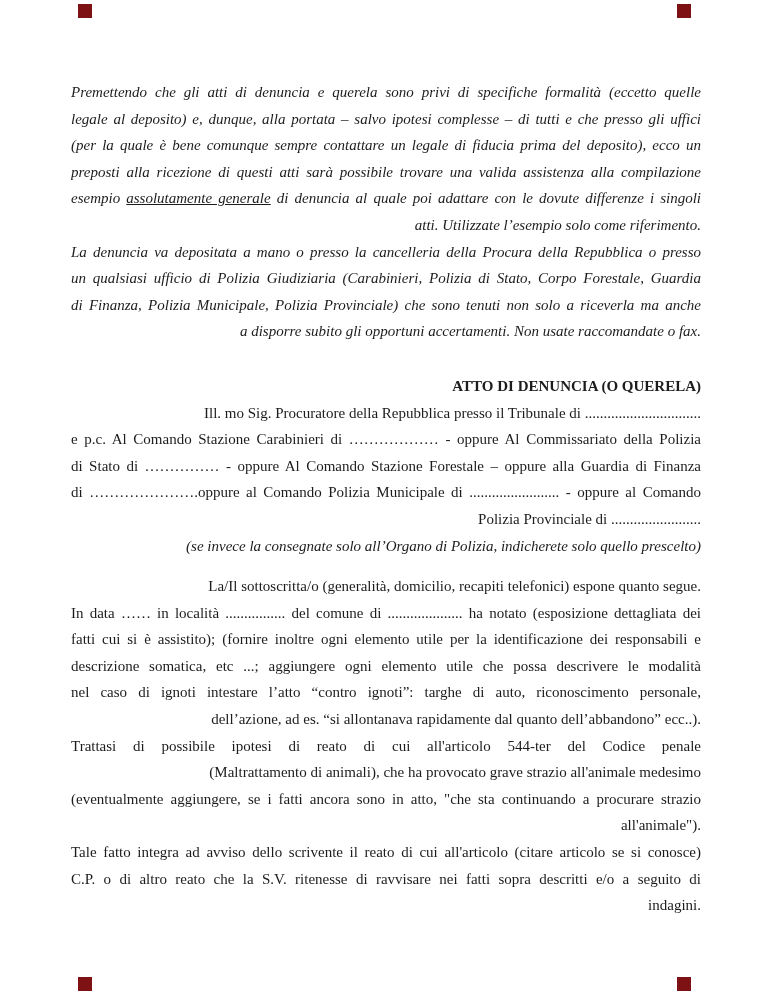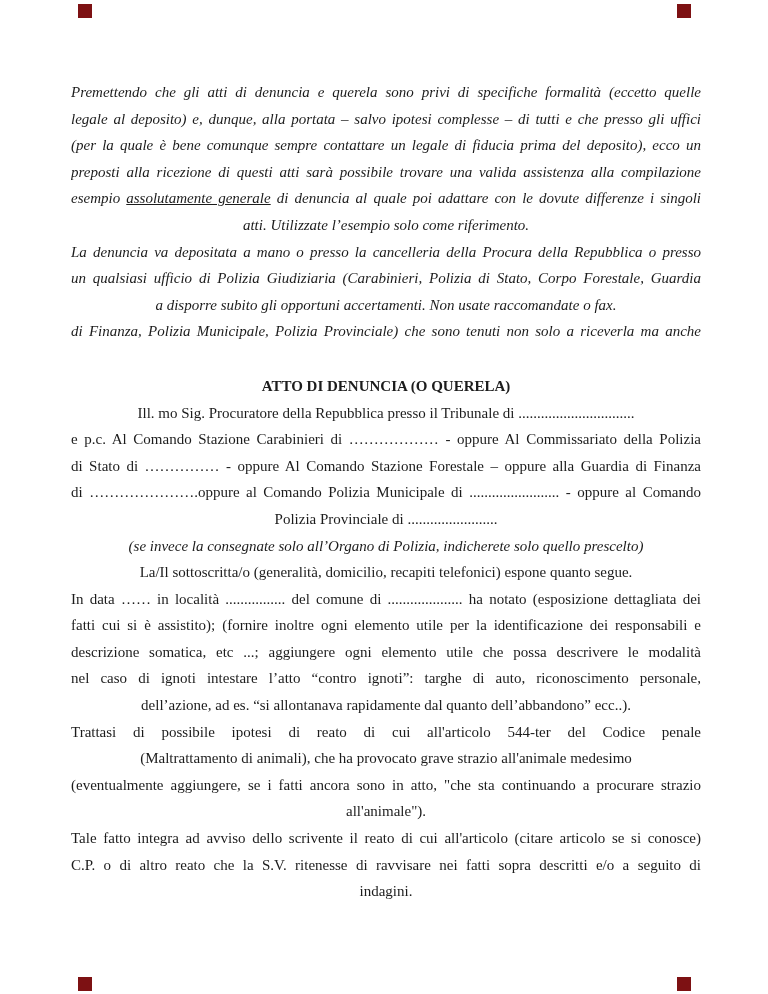--- a/index.html
+++ b/index.html
@@ -14,21 +14,21 @@
   .content{
     position:absolute;
     left:71px; right:67px; top:79px;
     font-size:15px;
     line-height:26.6px;
   }
   .block{margin:0;}
   .italic{font-style:italic;}
   .bold{font-weight:bold;}
   .center{text-align:center;}
-  .line{height:26.6px;overflow:hidden;text-align:center;white-space:normal;}
+  .line{height:26.6px;overflow:hidden;text-align:right;white-space:normal;}
   .just{text-align:justify;text-align-last:justify;}
   .u{text-decoration:underline;}
   .corner{position:absolute;width:14px;height:14px;background:#7d1113;}
   .tl{left:78px;top:4px;}
   .tr{right:77px;top:4px;}
   .bl{left:78px;bottom:3px;}
   .br{right:77px;bottom:3px;}
 </style>
 </head>
 <body>
@@ -43,39 +43,39 @@
         <div class="line just">Premettendo che gli atti di denuncia e querela sono privi di specifiche formalità (eccetto quelle</div>
         <div class="line just">legale al deposito) e, dunque, alla portata – salvo ipotesi complesse – di tutti e che presso gli uffici</div>
         <div class="line just">(per la quale è bene comunque sempre contattare un legale di fiducia prima del deposito), ecco un</div>
         <div class="line just">preposti alla ricezione di questi atti sarà possibile trovare una valida assistenza alla compilazione</div>
         <div class="line just"><span>esempio </span><span class="u">assolutamente generale</span><span> di denuncia al quale poi adattare con le dovute differenze i singoli</span></div>
         <div class="line">atti. Utilizzate l’esempio solo come riferimento.</div>
       </div>
       <div class="block italic">
         <div class="line just">La denuncia va depositata a mano o presso la cancelleria della Procura della Repubblica o presso</div>
         <div class="line just">un qualsiasi ufficio di Polizia Giudiziaria (Carabinieri, Polizia di Stato, Corpo Forestale, Guardia</div>
+        <div class="line just">di Finanza, Polizia Municipale, Polizia Provinciale) che sono tenuti non solo a riceverla ma anche</div>
         <div class="line">a disporre subito gli opportuni accertamenti. Non usate raccomandate o fax.</div>
-        <div class="line just">di Finanza, Polizia Municipale, Polizia Provinciale) che sono tenuti non solo a riceverla ma anche</div>
       </div>
       <div class="block bold center" style="margin-top: 28px;">
         <div class="line">ATTO DI DENUNCIA (O QUERELA)</div>
       </div>
       <div class="block">
         <div class="line">Ill. mo Sig. Procuratore della Repubblica presso il Tribunale di ...............................</div>
       </div>
       <div class="block">
         <div class="line just">e p.c. Al Comando Stazione Carabinieri di ……………… - oppure Al Commissariato della Polizia</div>
         <div class="line just">di Stato di …………… - oppure Al Comando Stazione Forestale – oppure alla Guardia di Finanza</div>
         <div class="line just">di ………………….oppure al Comando Polizia Municipale di ........................ - oppure al Comando</div>
         <div class="line">Polizia Provinciale di ........................</div>
       </div>
       <div class="block italic">
         <div class="line">(se invece la consegnate solo all’Organo di Polizia, indicherete solo quello prescelto)</div>
       </div>
-      <div class="block" style="">
+      <div class="block" style="margin-top: 14px;">
         <div class="line">La/Il sottoscritta/o (generalità, domicilio, recapiti telefonici) espone quanto segue.</div>
       </div>
       <div class="block">
         <div class="line just">In data …… in località ................ del comune di .................... ha notato (esposizione dettagliata dei</div>
         <div class="line just">fatti cui si è assistito); (fornire inoltre ogni elemento utile per la identificazione dei responsabili e</div>
         <div class="line just">descrizione somatica, etc ...; aggiungere ogni elemento utile che possa descrivere le modalità</div>
         <div class="line just">nel caso di ignoti intestare l’atto “contro ignoti”: targhe di auto, riconoscimento personale,</div>
         <div class="line">dell’azione, ad es. “si allontanava rapidamente dal quanto dell’abbandono” ecc..).</div>
       </div>
       <div class="block">

